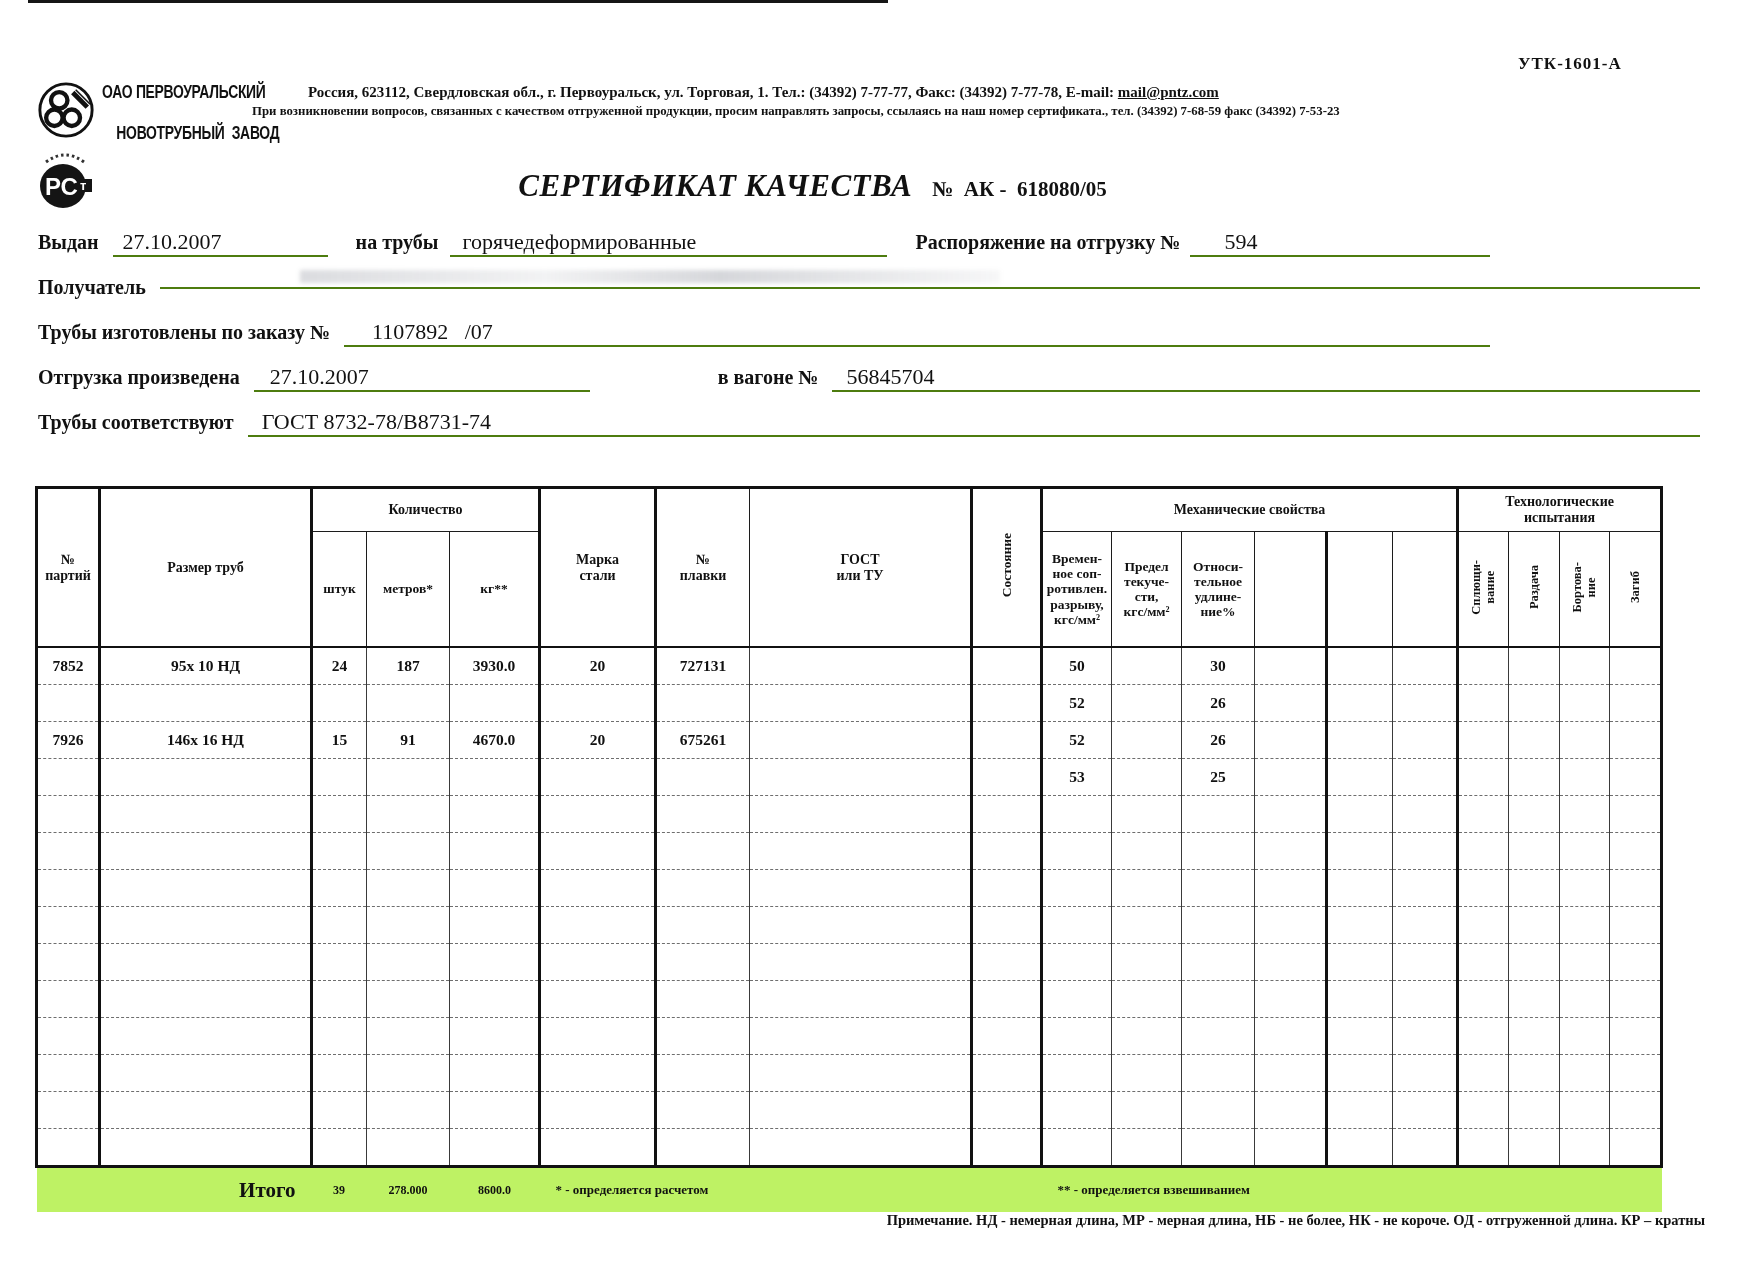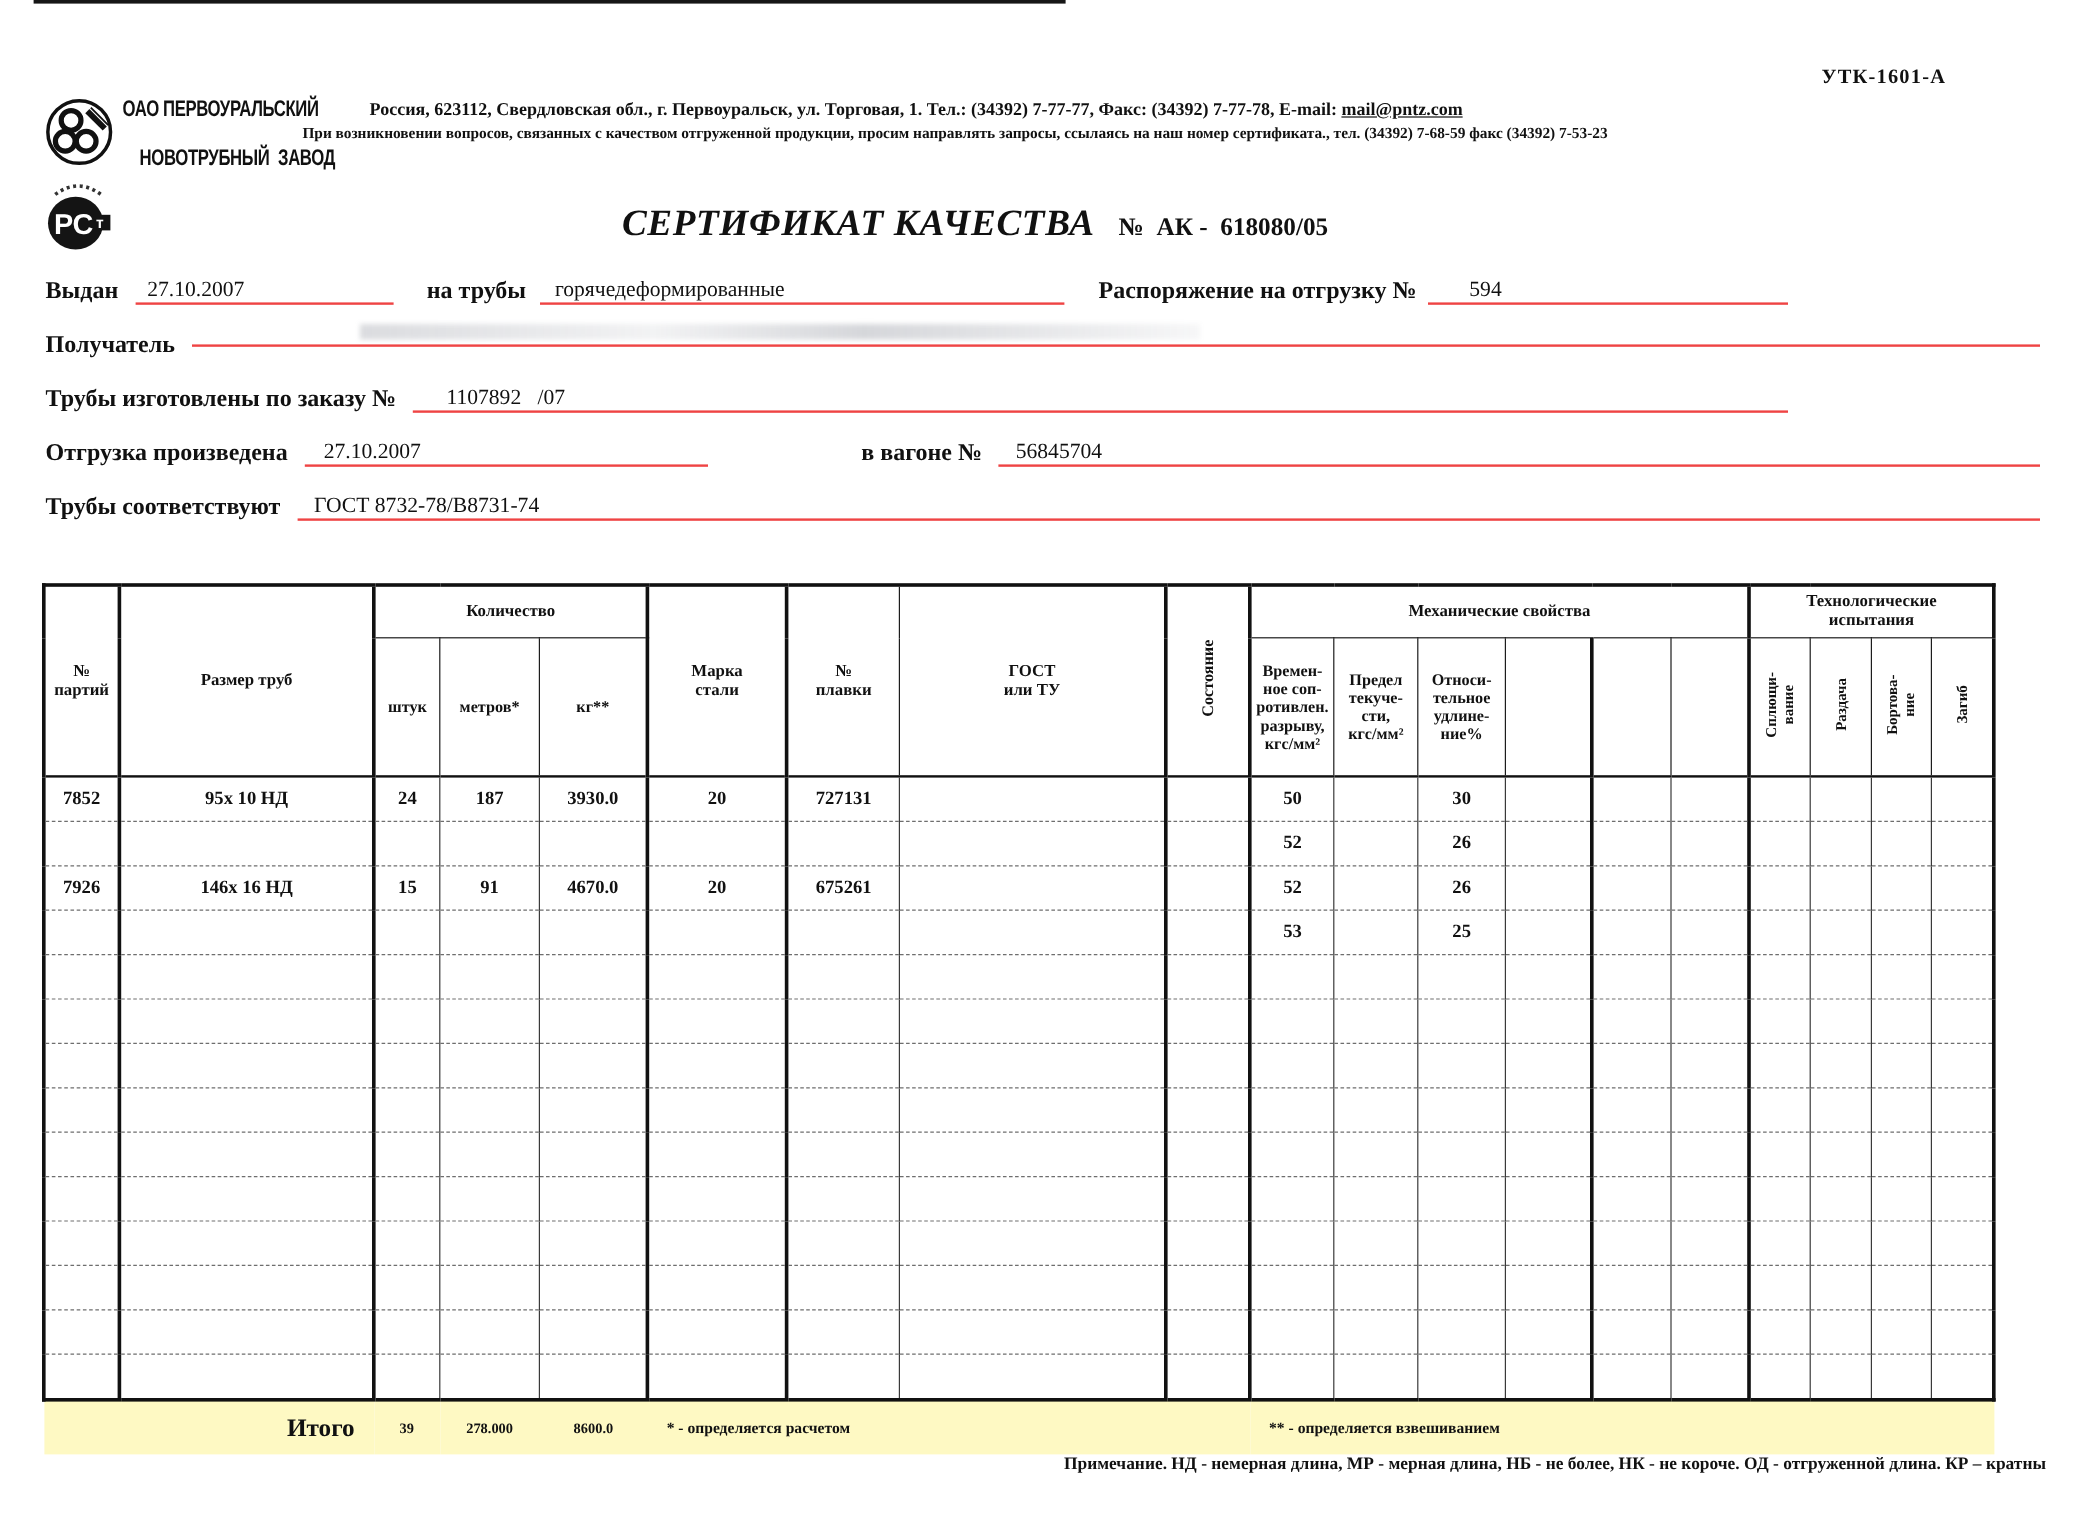--- a/index.html
+++ b/index.html
@@ -23,21 +23,21 @@
 
   
   .title { position:absolute; top:168px; left:0; width:1625px; text-align:center; white-space:pre; }
   .title-main { font-style:italic; font-weight:700; font-size:31px; letter-spacing:0.5px; }
   .title-num  { font-weight:700; font-size:21px; margin-left:20px; white-space:pre; }
 
   
   .fields { position:absolute; top:228px; left:38px; width:1662px; }
   .fline { display:flex; align-items:center; height:29px; margin-bottom:16px; }
   .lbl { font-weight:bold; font-size:20px; white-space:pre; flex:0 0 auto; }
-  .uline { border-bottom:2px solid #ef4444; font-size:18px; white-space:pre; position:relative; }
+  .uline { border-bottom:2px solid #4d7c0f; font-size:22px; white-space:pre; position:relative; }
   .val { white-space:pre; }
   .w1 { width:205px; margin-left:14px; padding-left:10px; }
   .w2 { width:425px; margin-left:12px; padding-left:12px; }
   .w3 { flex:1; margin-right:210px; margin-left:10px; padding-left:34px; }
   .grow { flex:1; margin-left:14px; padding-left:14px; }
   .grow-short { flex:1; margin-right:210px; margin-left:14px; padding-left:28px; }
   .w4 { width:320px; margin-left:14px; padding-left:16px; }
   .ml28 { margin-left:28px; } .ml42 { margin-left:28px; } .ml128 { margin-left:128px; }
   .ghost { position:absolute; left:140px; right:700px; bottom:4px; height:13px;
            background:linear-gradient(90deg, rgba(90,95,110,.22), rgba(90,95,110,.08) 35%, rgba(90,95,110,.25) 60%, rgba(90,95,110,.05));
@@ -54,21 +54,21 @@
   tbody td { border-left:1px solid #3a3a3a; border-right:1px solid #3a3a3a;
              border-top:1px dashed #6e6e6e; border-bottom:1px dashed #6e6e6e;
              height:36px; padding:0; text-align:center; font-size:15.5px; font-weight:600; }
   .bl { border-left:3px solid #111 !important; }
   .bl-outer { border-left:3px solid #111 !important; }
   .br { border-right:3px solid #111 !important; }
   .bb { border-bottom:3px solid #111 !important; }
   .vert { writing-mode:vertical-rl; transform:rotate(180deg); display:inline-block;
           line-height:1.15; white-space:pre-line; font-size:12.5px; font-weight:600; }
   
-  tr.totals td { border:none; height:42px; background:#fef9c3; }
+  tr.totals td { border:none; height:42px; background:#bef264; }
   td.itogo { text-align:right; padding-right:16px; font-weight:700; font-size:21px; }
   td.tb { text-align:center; font-weight:700; font-size:12px; }
   td.tb-l { border:3px solid #111; border-right:1.5px solid #111; }
   td.tb-m { border-top:3px solid #111; border-bottom:3px solid #111;
             border-left:1.5px solid #111; border-right:1.5px solid #111; }
   td.tb-r { border:3px solid #111; border-left:1.5px solid #111; }
   td.fn { text-align:left; padding-left:16px; font-weight:700; font-size:13px; vertical-align:middle; }
 
   .note { position:absolute; top:1212px; left:0; width:1705px; text-align:right; font-size:14.5px; font-weight:600; }
 </style>

